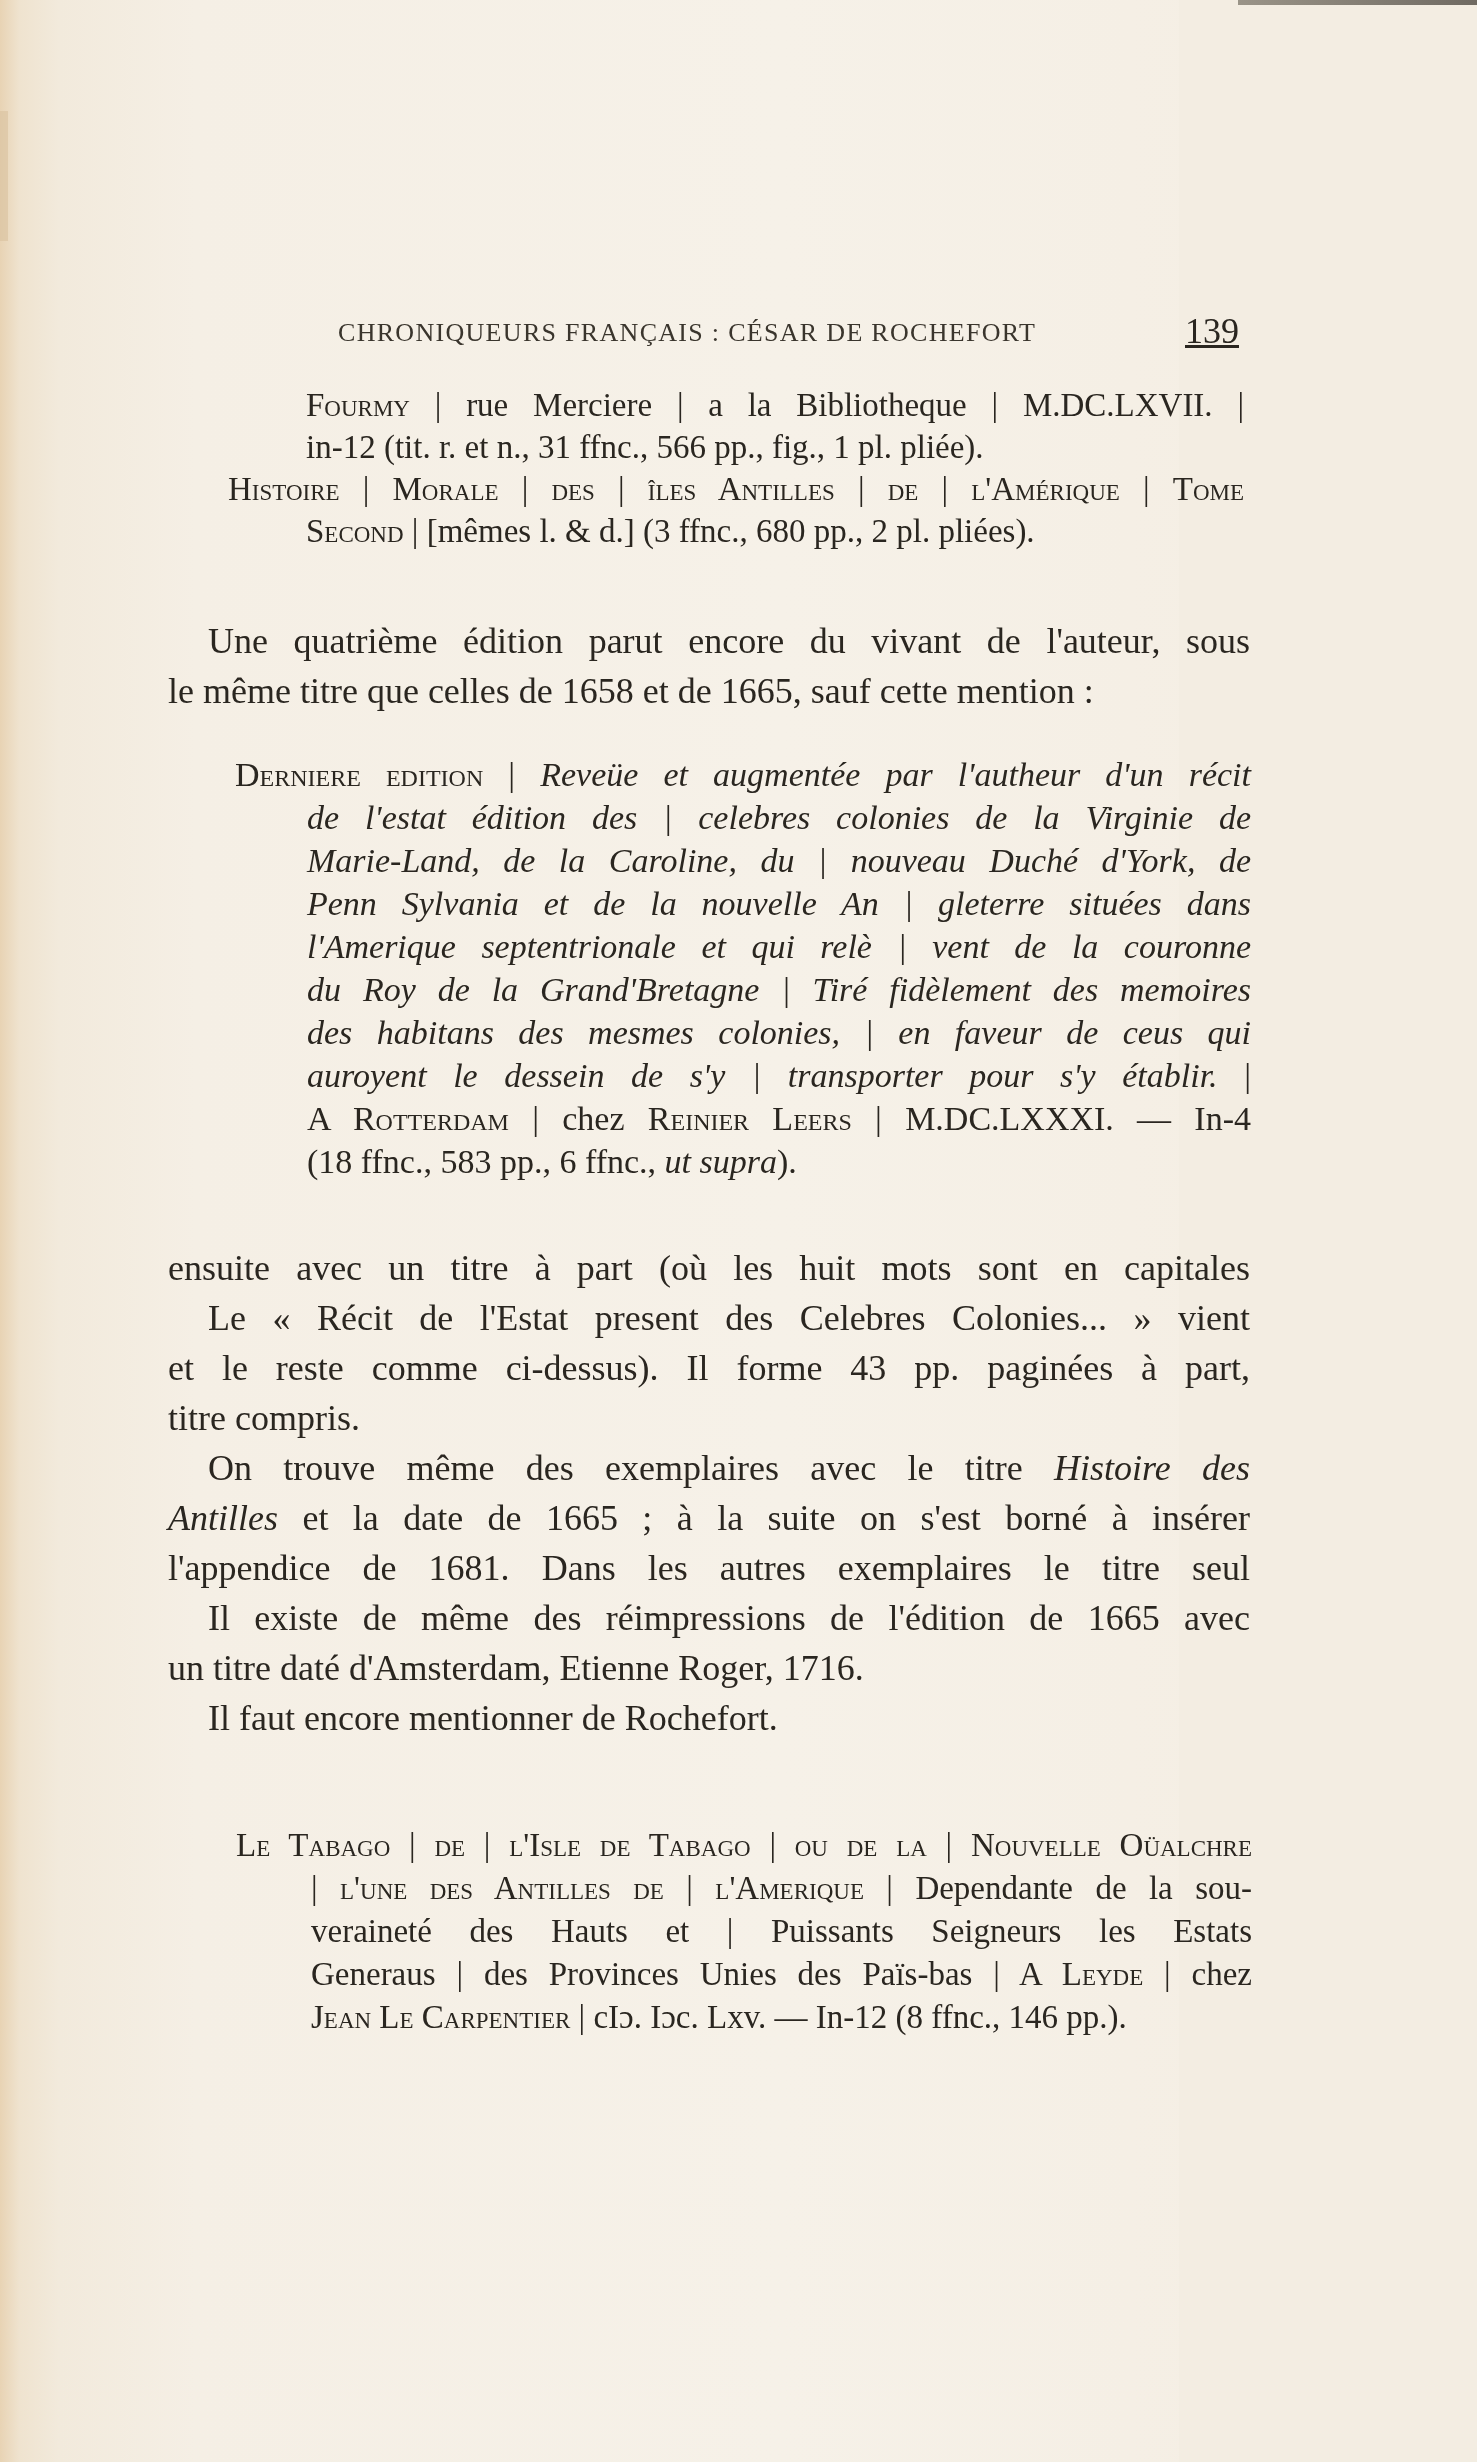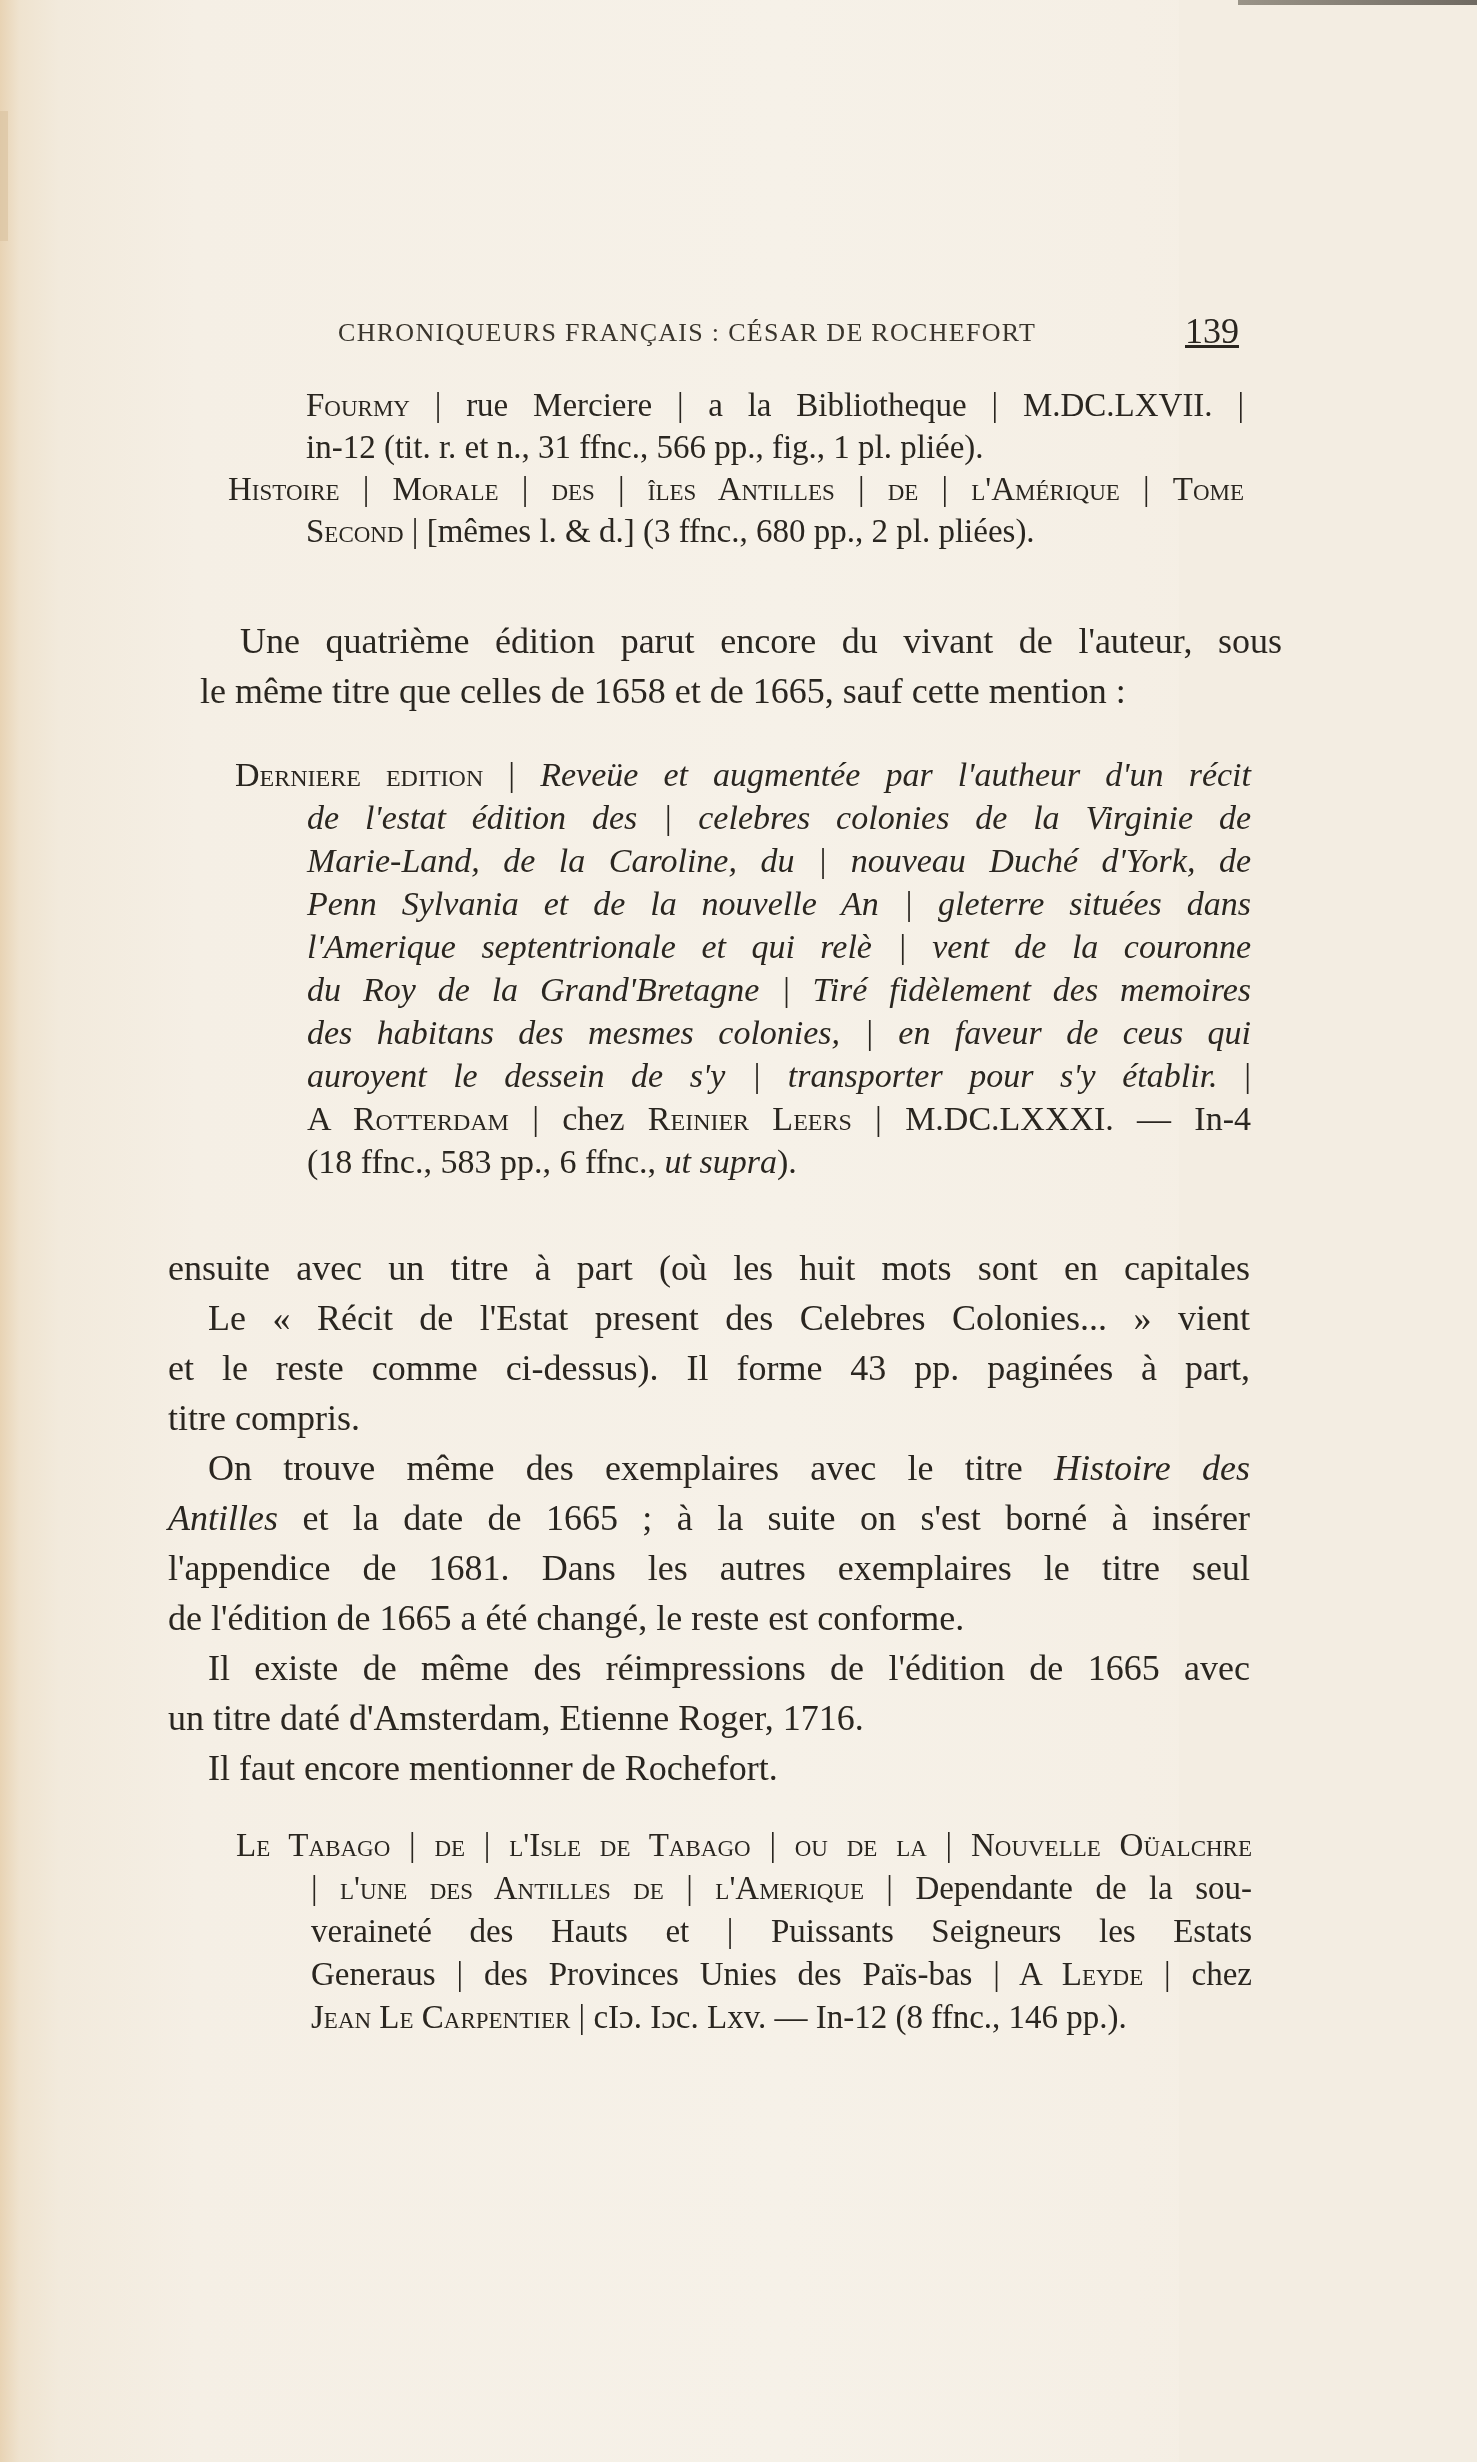--- a/index.html
+++ b/index.html
@@ -34,21 +34,21 @@
     text-decoration: underline;
   }
   .block {
     position: absolute; font-family: "Liberation Serif", serif;
     text-align: justify; text-align-last: left;
   }
   .line { display: block; white-space: nowrap; }
   .sc { font-variant: small-caps; }
   .it { font-style: italic; }
   .biblio1 { left: 306px; top: 384px; width: 938px; font-size: 33px; line-height: 42px; }
-  .para1 { left: 168px; top: 616px; width: 1082px; font-size: 36px; line-height: 50px; margin-left: 32px; }
+  .para1 { left: 168px; top: 616px; width: 1082px; font-size: 36px; line-height: 50px; }
   .biblio2 { left: 235px; top: 753px; width: 1016px; font-size: 34px; line-height: 43px; }
   .para2 { left: 168px; top: 1243px; width: 1082px; font-size: 36px; line-height: 50px; }
   .biblio3 { left: 236px; top: 1824px; width: 1016px; font-size: 33px; line-height: 43px; }
   .line.full { text-align: justify; text-align-last: justify; }
   .indent-hang { padding-left: 72px; }
   .indent-hang2 { padding-left: 75px; }
   .indent-first { padding-left: 40px; }
 </style>
 </head>
 <body>
@@ -86,21 +86,20 @@
   </div>
 
   <div class="block para2">
     <span class="line full"><span>ensuite avec un titre à part (où les huit mots sont en capitales</span></span>
     <span class="line full indent-first"><span>Le « Récit de l'Estat present des Celebres Colonies... » vient</span></span>
     <span class="line full"><span>et le reste comme ci-dessus). Il forme 43 pp. paginées à part,</span></span>
     <span class="line"><span>titre compris.</span></span>
     <span class="line full indent-first"><span>On trouve même des exemplaires avec le titre </span><span class="it">Histoire des</span></span>
     <span class="line full"><span class="it">Antilles</span><span> et la date de 1665 ; à la suite on s'est borné à insérer</span></span>
     <span class="line full"><span>l'appendice de 1681. Dans les autres exemplaires le titre seul</span></span>
-    <span class="line"><span>de l'édition de 1665 a été changé, le reste est conforme.</span></span>
     <span class="line full indent-first"><span>Il existe de même des réimpressions de l'édition de 1665 avec</span></span>
     <span class="line"><span>un titre daté d'Amsterdam, Etienne Roger, 1716.</span></span>
     <span class="line indent-first"><span>Il faut encore mentionner de Rochefort.</span></span>
   </div>
 
   <div class="block biblio3">
     <span class="line full"><span class="sc">Le Tabago</span><span> | </span><span class="sc">de</span><span> | </span><span class="sc">l'Isle de Tabago</span><span> | </span><span class="sc">ou de la</span><span> | </span><span class="sc">Nouvelle Oüalchre</span></span>
     <span class="line full indent-hang2"><span>| </span><span class="sc">l'une des Antilles de</span><span> | </span><span class="sc">l'Amerique</span><span> | Dependante de la sou-</span></span>
     <span class="line full indent-hang2"><span>veraineté des Hauts et | Puissants Seigneurs les Estats</span></span>
     <span class="line full indent-hang2"><span>Generaus | des Provinces Unies des Païs-bas | A </span><span class="sc">Leyde</span><span> | chez</span></span>

